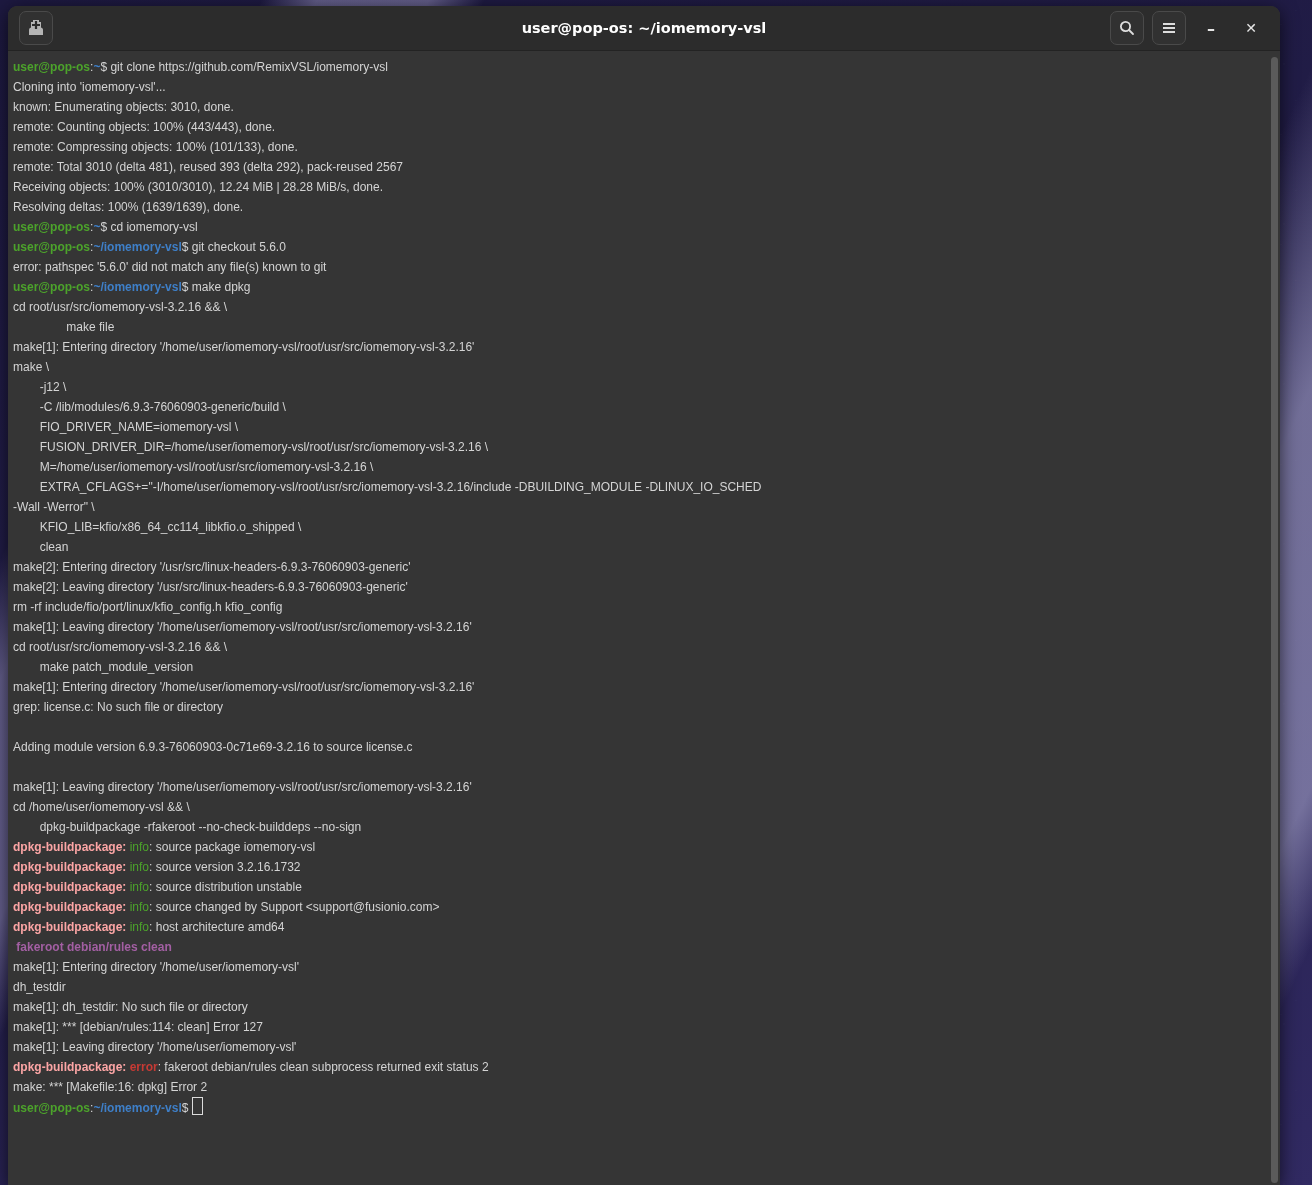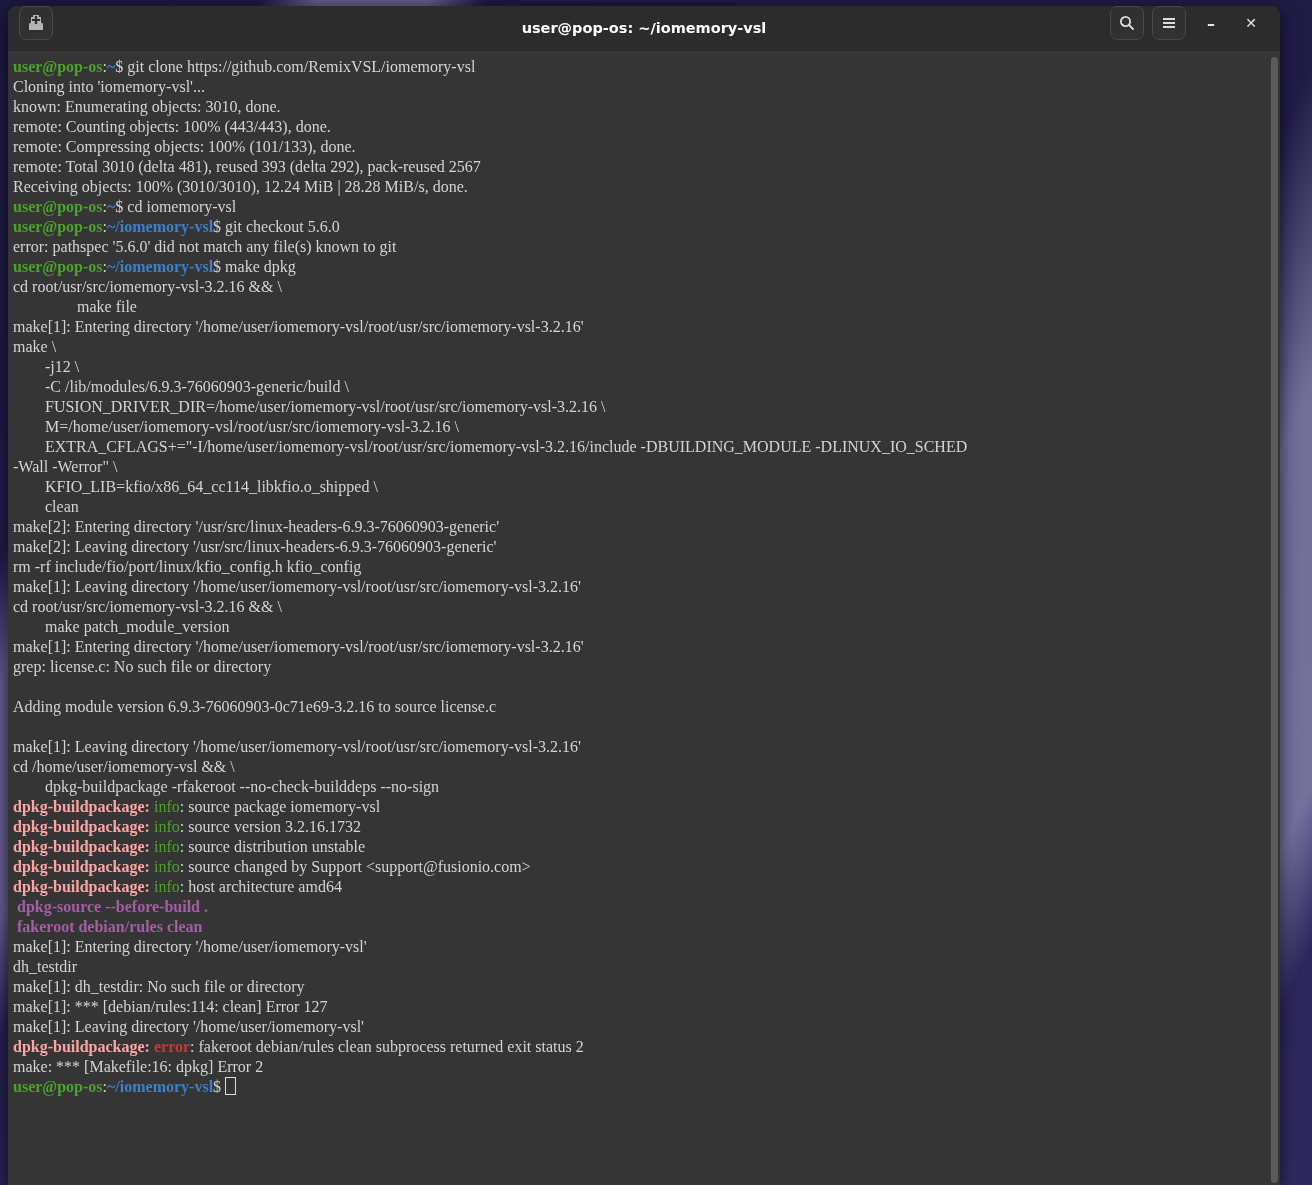--- a/index.html
+++ b/index.html
@@ -25,21 +25,21 @@
       100% 100%, 100% 100%;
   }
   .window{
     position:absolute;left:8px;top:6px;width:1272px;height:1179px;
     background:#353535;border-radius:9px 9px 0 0;
     box-shadow:0 4px 18px rgba(0,0,0,.65);
     overflow:hidden;
   }
   .headerbar{
     height:44px;background:#2c2c2c;border-bottom:1px solid #232323;
-    display:flex;align-items:flex-start;position:relative;
+    display:flex;align-items:center;position:relative;
     border-radius:9px 9px 0 0;
   }
   .hbtn{
     width:34px;height:34px;border:1px solid #4a4a4a;border-radius:7px;
     background:#313131;display:flex;align-items:center;justify-content:center;
     box-sizing:border-box;
   }
   .newtab{margin-left:11px;}
   .title{
     position:absolute;left:50%;top:50%;transform:translate(-50%,-50%);
@@ -47,22 +47,22 @@
   }
   .right-controls{margin-left:auto;display:flex;align-items:center;margin-right:14px;}
   .right-controls .hbtn{margin-left:8px;}
   .wbtn{
     width:30px;height:30px;display:flex;align-items:center;justify-content:center;
     color:#e6e6e6;margin-left:10px;
   }
   .terminal{
     position:absolute;left:0;top:45px;right:0;bottom:0;
     padding:6px 0 12px 5px;
-    font-family:Liberation Serif, serif;
-    font-size:16px;line-height:20px;color:#d4d4d4;
+    font-family:Liberation Sans, sans-serif;
+    font-size:12px;line-height:20px;color:#d4d4d4;
   }
   .tl{white-space:pre;min-height:20px;}
   .b{font-weight:bold;}
   .c-green{color:#4ca32b;}
   .c-blue{color:#3e7fc8;}
   .c-white{color:#fca5a5;}
   .c-magenta{color:#a35fa3;}
   .c-red{color:#c73a34;margin-top:22px;}
   .cursor{
     display:inline-block;width:9px;height:16px;
@@ -124,30 +124,32 @@
   </div>
 
   <div class="terminal" id="terminal">
       <div class="tl"><span class="c-green b">user@pop-os</span><span class="">:</span><span class="c-blue b">~</span><span class="">$ git clone https://github.com/RemixVSL/iomemory-vsl</span></div>
       <div class="tl">Cloning into 'iomemory-vsl'...</div>
       <div class="tl">known: Enumerating objects: 3010, done.</div>
       <div class="tl">remote: Counting objects: 100% (443/443), done.</div>
       <div class="tl">remote: Compressing objects: 100% (101/133), done.</div>
       <div class="tl">remote: Total 3010 (delta 481), reused 393 (delta 292), pack-reused 2567</div>
       <div class="tl">Receiving objects: 100% (3010/3010), 12.24 MiB | 28.28 MiB/s, done.</div>
+      <div class="tl">Resolving deltas: 100% (1639/1639), done.</div>
       <div class="tl"><span class="c-green b">user@pop-os</span><span class="">:</span><span class="c-blue b">~</span><span class="">$ cd iomemory-vsl</span></div>
       <div class="tl"><span class="c-green b">user@pop-os</span><span class="">:</span><span class="c-blue b">~/iomemory-vsl</span><span class="">$ git checkout 5.6.0</span></div>
       <div class="tl">error: pathspec '5.6.0' did not match any file(s) known to git</div>
       <div class="tl"><span class="c-green b">user@pop-os</span><span class="">:</span><span class="c-blue b">~/iomemory-vsl</span><span class="">$ make dpkg</span></div>
       <div class="tl">cd root/usr/src/iomemory-vsl-3.2.16 &amp;&amp; \</div>
       <div class="tl">                make file</div>
       <div class="tl">make[1]: Entering directory '/home/user/iomemory-vsl/root/usr/src/iomemory-vsl-3.2.16'</div>
       <div class="tl">make \</div>
       <div class="tl">        -j12 \</div>
       <div class="tl">        -C /lib/modules/6.9.3-76060903-generic/build \</div>
+      <div class="tl">        FIO_DRIVER_NAME=iomemory-vsl \</div>
       <div class="tl">        FUSION_DRIVER_DIR=/home/user/iomemory-vsl/root/usr/src/iomemory-vsl-3.2.16 \</div>
       <div class="tl">        M=/home/user/iomemory-vsl/root/usr/src/iomemory-vsl-3.2.16 \</div>
       <div class="tl">        EXTRA_CFLAGS+="-I/home/user/iomemory-vsl/root/usr/src/iomemory-vsl-3.2.16/include -DBUILDING_MODULE -DLINUX_IO_SCHED</div>
       <div class="tl">-Wall -Werror" \</div>
       <div class="tl">        KFIO_LIB=kfio/x86_64_cc114_libkfio.o_shipped \</div>
       <div class="tl">        clean</div>
       <div class="tl">make[2]: Entering directory '/usr/src/linux-headers-6.9.3-76060903-generic'</div>
       <div class="tl">make[2]: Leaving directory '/usr/src/linux-headers-6.9.3-76060903-generic'</div>
       <div class="tl">rm -rf include/fio/port/linux/kfio_config.h kfio_config</div>
       <div class="tl">make[1]: Leaving directory '/home/user/iomemory-vsl/root/usr/src/iomemory-vsl-3.2.16'</div>
@@ -159,21 +161,20 @@
       <div class="tl">Adding module version 6.9.3-76060903-0c71e69-3.2.16 to source license.c</div>
       <div class="tl"></div>
       <div class="tl">make[1]: Leaving directory '/home/user/iomemory-vsl/root/usr/src/iomemory-vsl-3.2.16'</div>
       <div class="tl">cd /home/user/iomemory-vsl &amp;&amp; \</div>
       <div class="tl">        dpkg-buildpackage -rfakeroot --no-check-builddeps --no-sign</div>
       <div class="tl"><span class="c-white b">dpkg-buildpackage:</span><span class=""> </span><span class="c-green">info</span><span class="">: source package iomemory-vsl</span></div>
       <div class="tl"><span class="c-white b">dpkg-buildpackage:</span><span class=""> </span><span class="c-green">info</span><span class="">: source version 3.2.16.1732</span></div>
       <div class="tl"><span class="c-white b">dpkg-buildpackage:</span><span class=""> </span><span class="c-green">info</span><span class="">: source distribution unstable</span></div>
       <div class="tl"><span class="c-white b">dpkg-buildpackage:</span><span class=""> </span><span class="c-green">info</span><span class="">: source changed by Support &lt;support@fusionio.com&gt;</span></div>
       <div class="tl"><span class="c-white b">dpkg-buildpackage:</span><span class=""> </span><span class="c-green">info</span><span class="">: host architecture amd64</span></div>
-      <div class="tl"><span class="c-magenta b"> dpkg-source --before-build .</span></div>
       <div class="tl"><span class="c-magenta b"> fakeroot debian/rules clean</span></div>
       <div class="tl">make[1]: Entering directory '/home/user/iomemory-vsl'</div>
       <div class="tl">dh_testdir</div>
       <div class="tl">make[1]: dh_testdir: No such file or directory</div>
       <div class="tl">make[1]: *** [debian/rules:114: clean] Error 127</div>
       <div class="tl">make[1]: Leaving directory '/home/user/iomemory-vsl'</div>
       <div class="tl"><span class="c-white b">dpkg-buildpackage:</span><span class=""> </span><span class="c-red b">error</span><span class="">: fakeroot debian/rules clean subprocess returned exit status 2</span></div>
       <div class="tl">make: *** [Makefile:16: dpkg] Error 2</div>
       <div class="tl"><span class="c-green b">user@pop-os</span><span class="">:</span><span class="c-blue b">~/iomemory-vsl</span><span class="">$ </span><span class="cursor"></span></div>
     </div>

